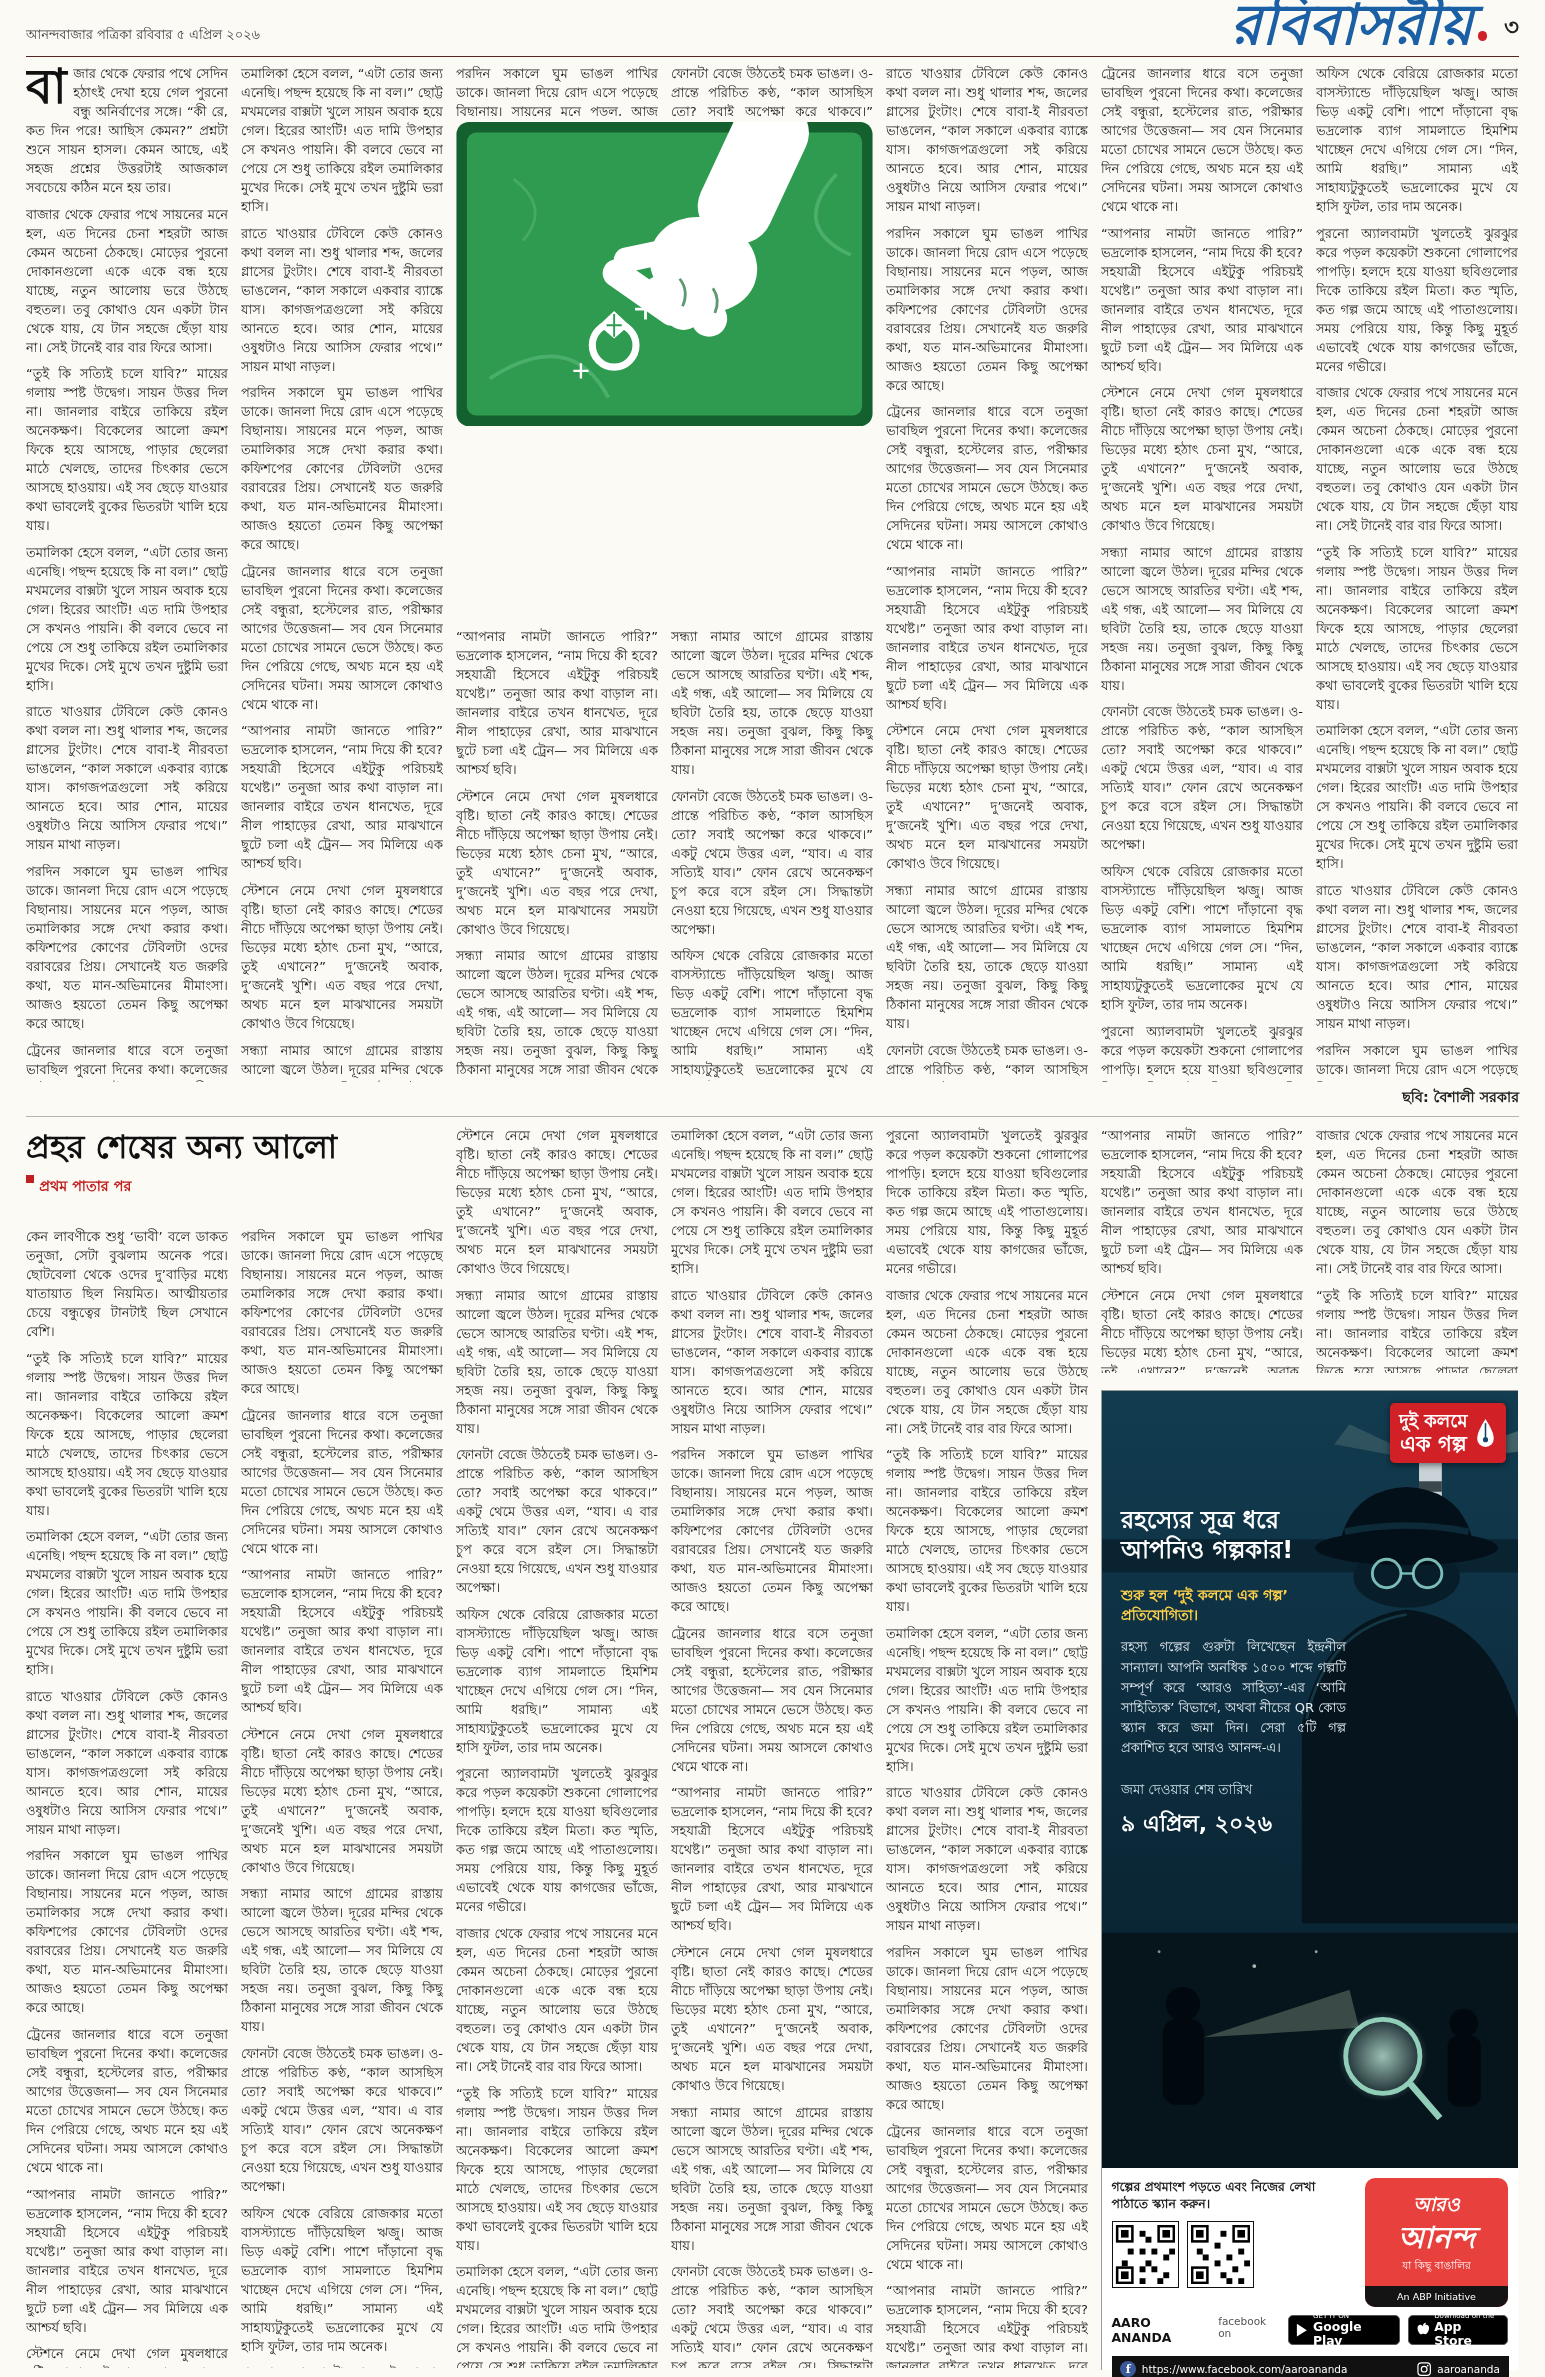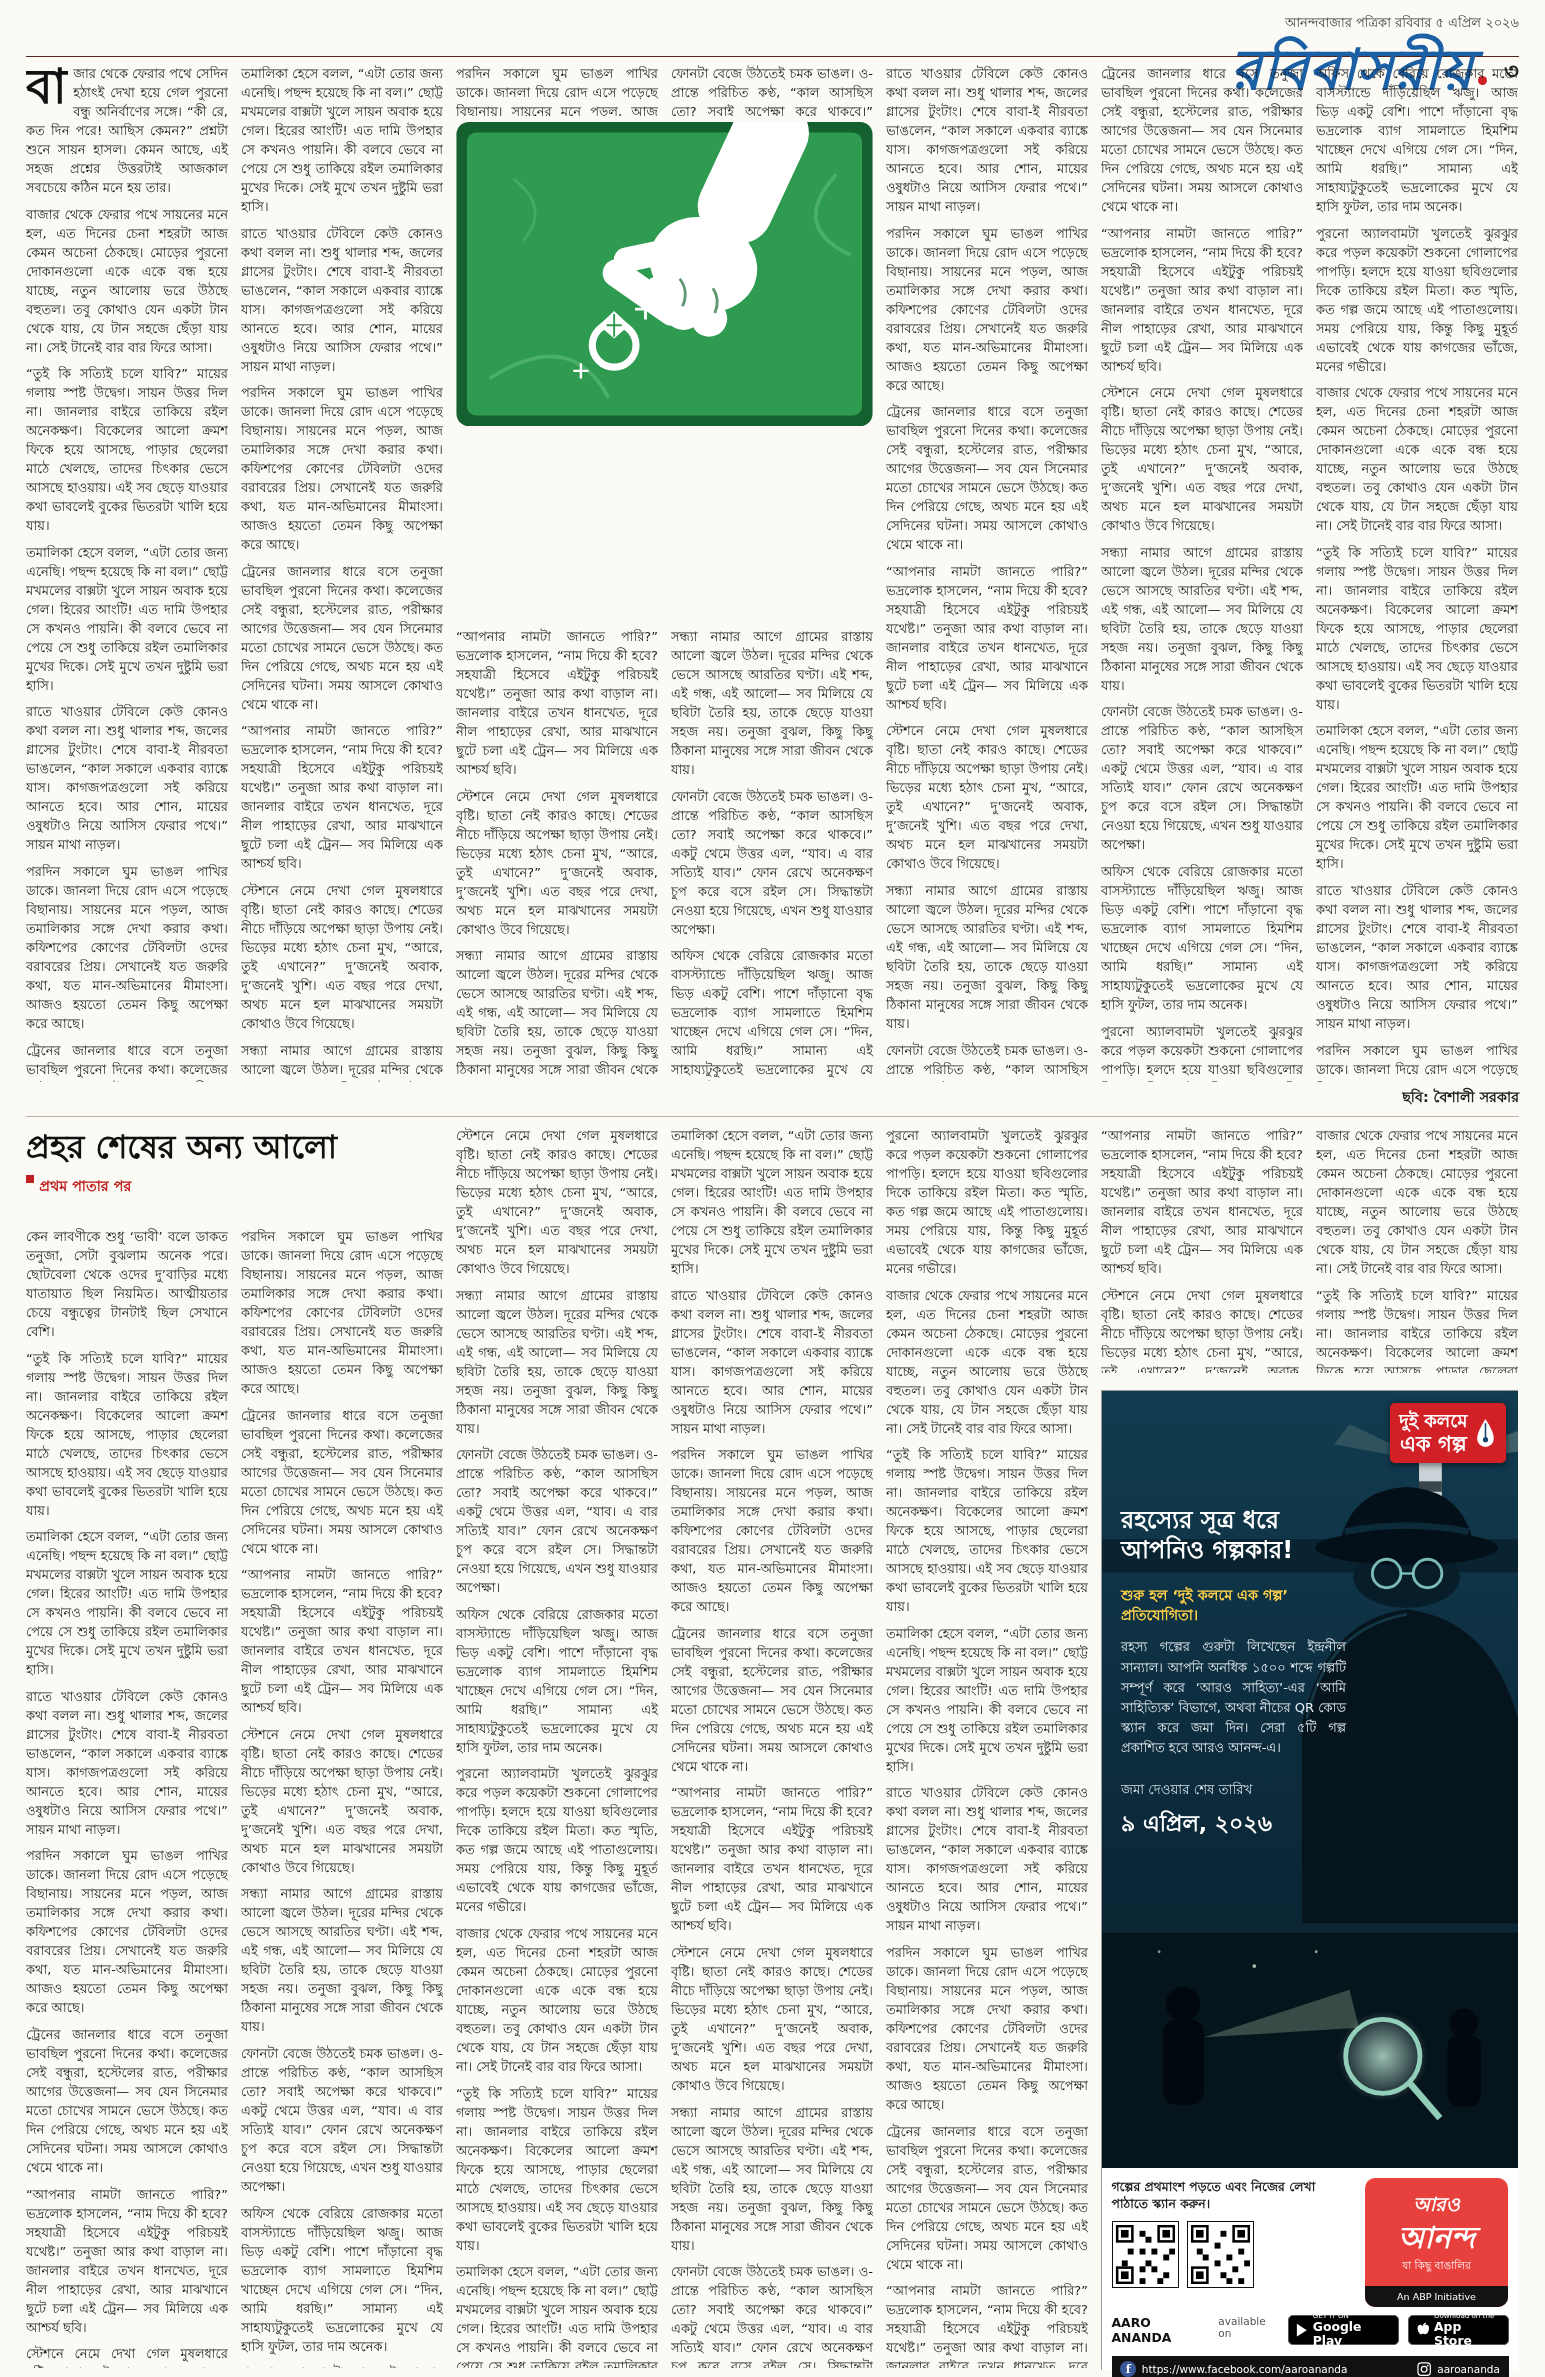--- a/index.html
+++ b/index.html
@@ -9,21 +9,21 @@
     width: 1545px; height: 2389px;
     background: #fbfaf5;
     font-family: "DejaVu Sans", "Liberation Sans", sans-serif;
     color: #191919;
     overflow: hidden;
     margin: 0 auto;
   }
   
   .hdr { position:absolute; left:26px; right:26px; top:13.3px; height:44px;
          display:flex; align-items:flex-end; justify-content:space-between;
-         border-bottom:1.4px solid #55251f; padding-bottom:10px;flex-direction:column; }
+         border-bottom:1.4px solid #55251f; padding-bottom:4px; }
   .hdr-left { font-size:13px; color:#3a3a3a; padding-bottom:6.7px; }
   .hdr-right { display:flex; align-items:flex-end; gap:17px; }
   .masthead { font-family:"DejaVu Serif","Liberation Serif",serif; font-style:italic;
               font-weight:bold; font-size:56px; line-height:1; color:#1b5fa5; }
   .mast-orn { display:inline-block; width:9.5px; height:9.5px; border-radius:50%;
               background:#cf2027; margin-left:4.8px; margin-bottom:3.8px; }
   .pageno { font-size:23px; font-weight:bold; color:#222; padding-bottom:4.8px; }
   .divider { position:absolute; left:26px; right:26px; top:1116px; height:1px; background:#b9b4aa; }
 
   
@@ -409,21 +409,21 @@
           </div>
           <div class="brand">
             <div class="brand-top">আরও</div>
             <div class="brand-bottom">আনন্দ</div>
             <div class="brand-tag">যা কিছু বাঙালির</div>
             <div class="brand-abp">An ABP Initiative</div>
           </div>
         </div>
         <div class="ad-f-row2">
           <span class="aaro">AARO ANANDA</span>
-          <span class="availon">available on</span>
+          <span class="availon">facebook on</span>
           <div class="badge">
             <svg width="12.4" height="14.3" viewBox="0 0 26 30">
                 <polygon points="2,1 2,29 24,15" fill="#ffffff"></polygon>
               </svg>
             <div>
                 <div class="badge-small">GET IT ON</div>
                  <div class="badge-big">Google Play</div>
               </div>
           </div>
           <div class="badge">

